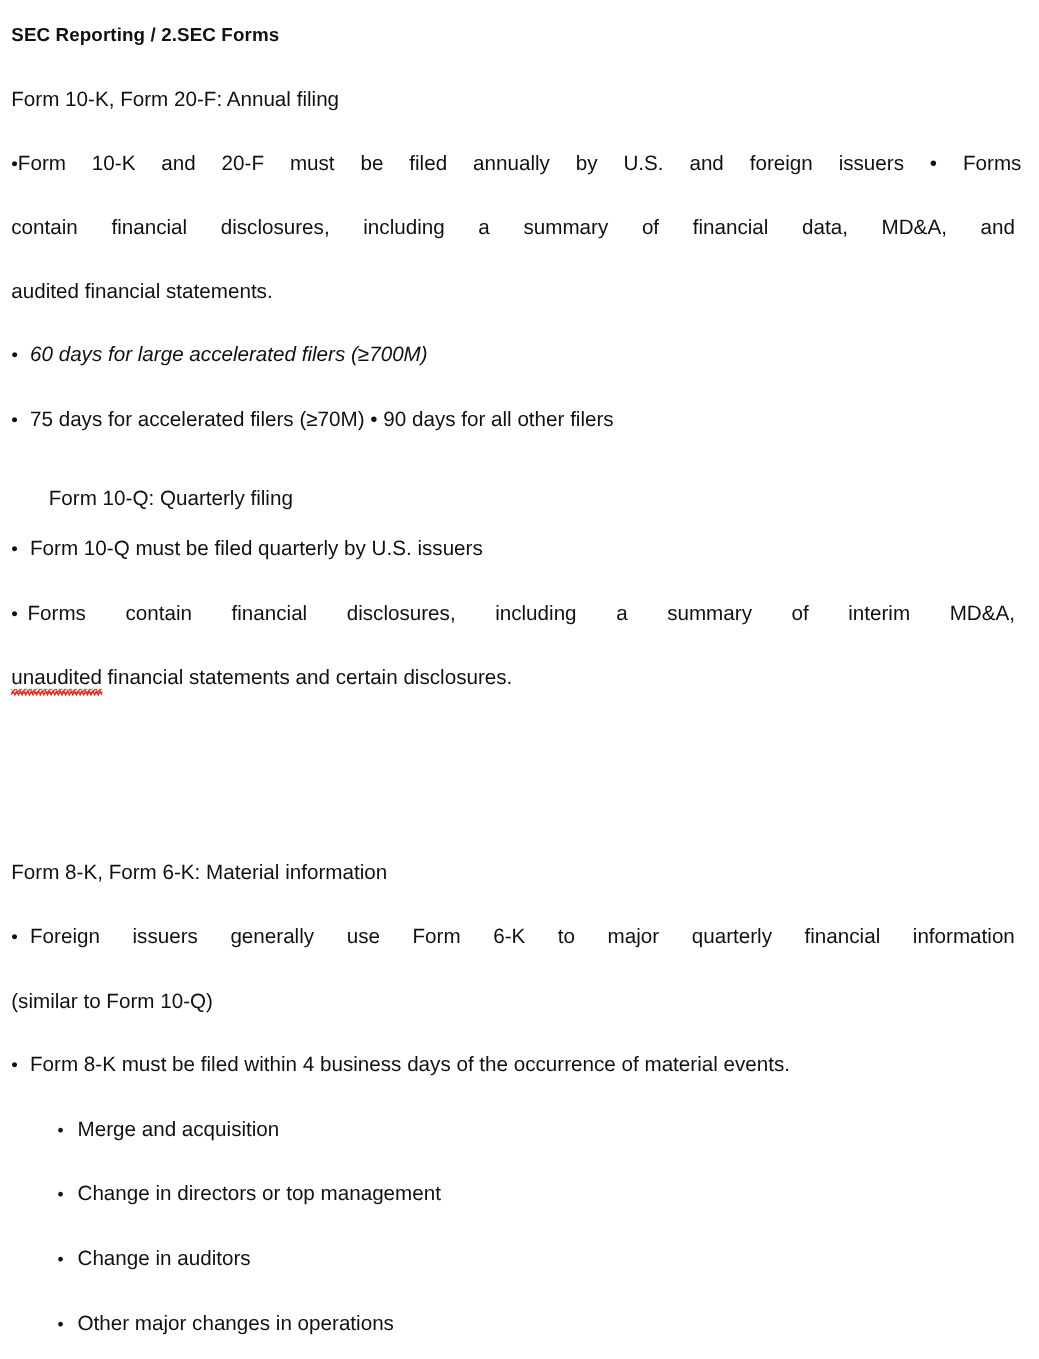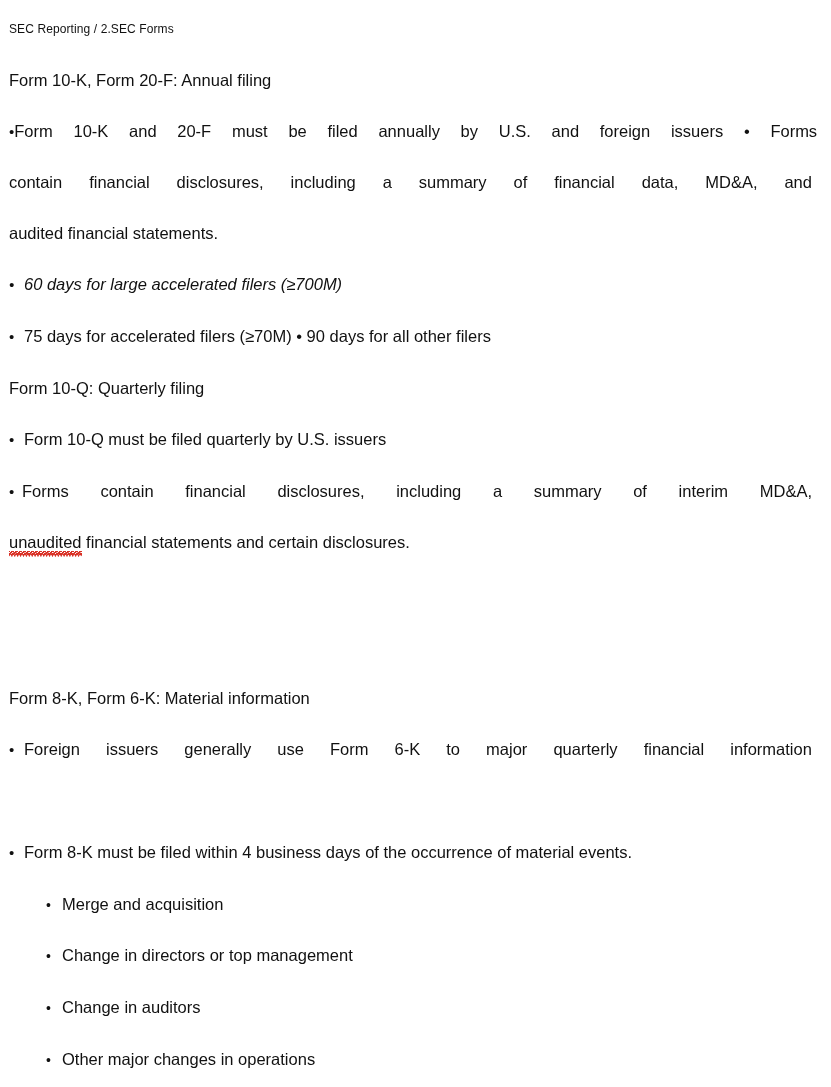--- a/index.html
+++ b/index.html
@@ -30,22 +30,22 @@
     position: absolute;
     left: 9px;
     right: 19px;
     font-size: 16.5px;
     line-height: 20px;
     color: #111111;
     white-space: nowrap;
   }
 
   .line.title {
-    font-weight: normal;
-    font-size: 12px;
+    font-weight: bold;
+    font-size: 15px;
     letter-spacing: 0.1px;
   }
 
   
   .bul {
     display: inline-block;
     width: 15px;
     font-size: 15px;
   }
   .bul-sub {
@@ -140,21 +140,21 @@
   <div class="line" style="top:223px;">audited financial statements.</div>
 
   <div class="line" style="top:274px;font-style:italic;">
     <span class="bul">•</span><span>60 days for large accelerated filers (≥700M)</span>
   </div>
 
   <div class="line" style="top:326px;">
     <span class="bul">•</span><span>75 days for accelerated filers (≥70M)  •  90 days for all other filers</span>
   </div>
 
-  <div class="line" style="top:378px;">Form 10-Q: Quarterly filing</div>
+  <div class="line" style="top:389px;margin-left:30px;">Form 10-Q: Quarterly filing</div>
 
   <div class="line" style="top:429px;">
     <span class="bul">•</span><span>Form 10-Q must be filed quarterly by U.S. issuers</span>
   </div>
 
   <div class="line" style="top:481px; display:flex; align-items:baseline;">
     <span class="bul" style="width:13px;">•</span>
     <span style="flex: 1 1 0%; display: inline-block; width: 800px; white-space: nowrap;">
         <span style="display: flex; justify-content: space-between; width: 100%;">
           <span>Forms</span>
@@ -193,20 +193,21 @@
           <span>6-K</span>
           <span>to</span>
           <span>major</span>
           <span>quarterly</span>
           <span>financial</span>
           <span>information</span>
         </span>
       </span>
   </div>
 
+  <div class="line" style="top:791px;">(similar to Form 10-Q)</div>
 
   <div class="line" style="top:842px;">
     <span class="bul">•</span><span>Form 8-K must be filed within 4 business days of the occurrence of material events.</span>
   </div>
 
   <div class="line indent1" style="top:894px;">
     <span class="bul-sub">•</span><span>Merge and acquisition</span>
   </div>
 
   <div class="line indent1" style="top:945px;">

